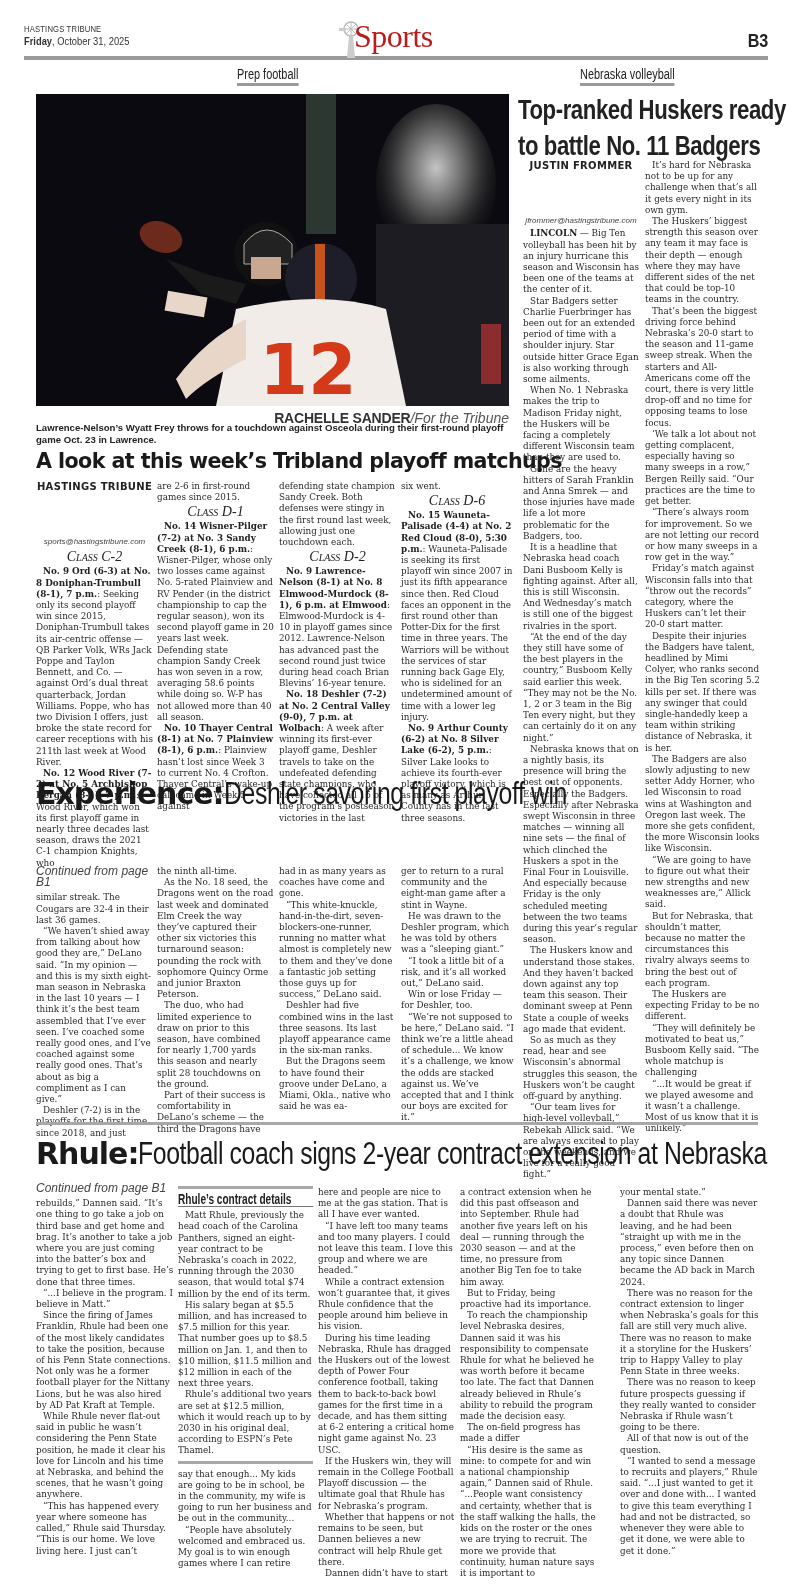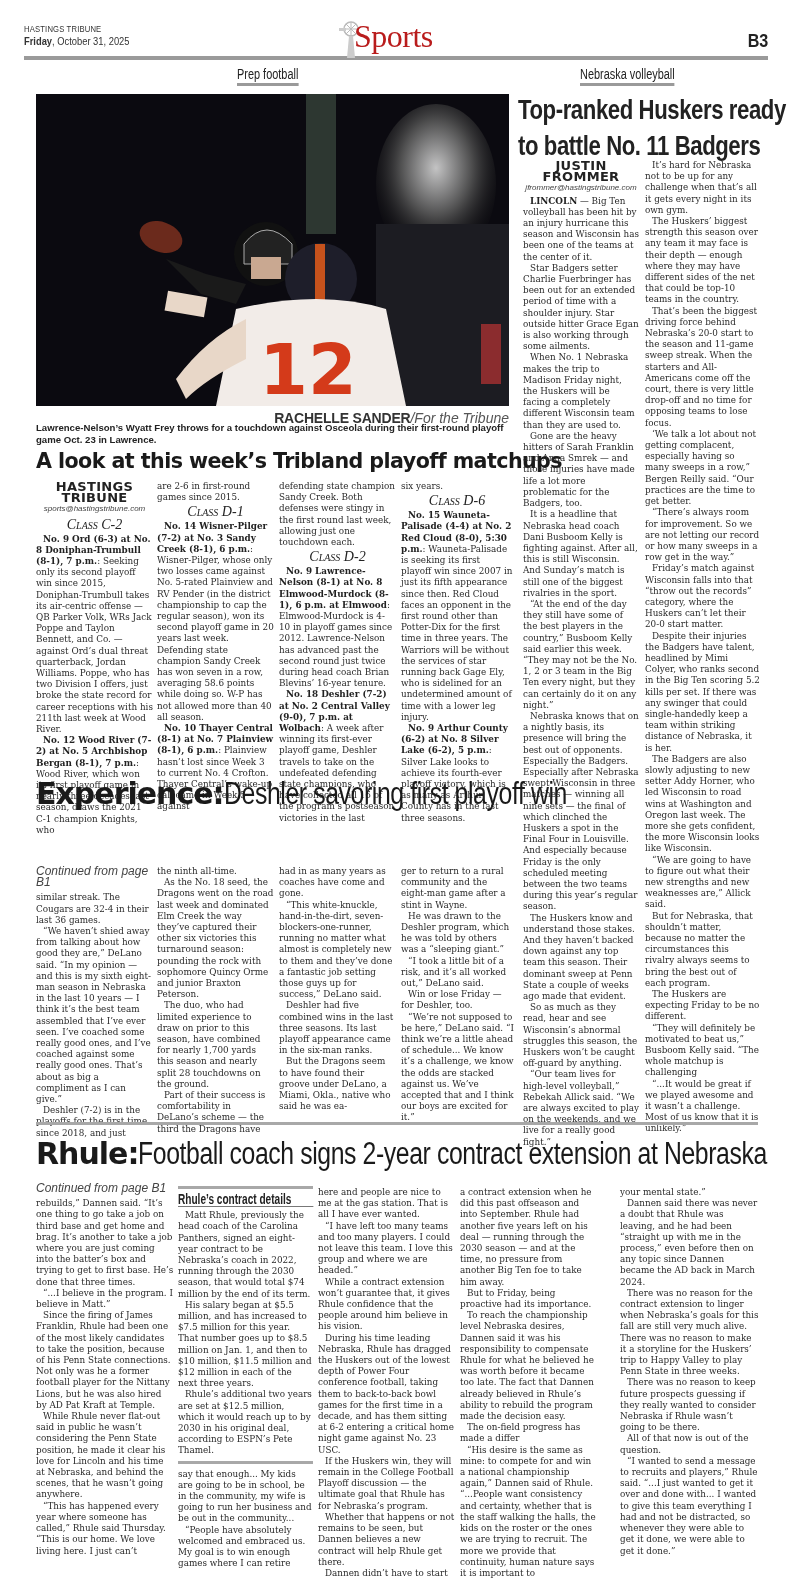--- a/index.html
+++ b/index.html
@@ -29,22 +29,22 @@
 
   .jump-head { position: absolute; left: 36px; font-family: "DejaVu Sans", sans-serif; font-size: 30px; color: #1a1a1a; white-space: nowrap; letter-spacing: -1px; }
   .jump-head .lead { font-weight: bold; }
   .jump-head .rest { font-family: "Liberation Sans", sans-serif; font-weight: normal; display: inline-block; transform: scaleX(0.8); transform-origin: left; font-size: 31px; letter-spacing: -0.5px; }
   .rule { position: absolute; left: 36px; width: 722px; height: 3px; background: #a8a8a8; }
 
   .col { position: absolute; font-size: 8.8px; line-height: 11.2px; color: #2a2a2a; text-align: left; }
   .col p { text-indent: 7px; }
   .col p.noindent { text-indent: 0; }
   .col b { font-weight: bold; color: #222; }
-  .byline { font-family: "DejaVu Sans", sans-serif; font-weight: bold; font-size: 13px; text-align: center; letter-spacing: 0.3px; color: #222; }
-  .email { font-family: "Liberation Sans", sans-serif; font-style: italic; font-size: 8px; text-align: center; color: #444; margin-bottom: 2px; }
+  .byline { font-family: "DejaVu Sans", sans-serif; font-weight: bold; font-size: 10px; text-align: center; letter-spacing: 0.3px; color: #222; }
+  .email { font-family: "Liberation Sans", sans-serif; font-style: italic; font-size: 8px; text-align: center; color: #444; margin-bottom: 2px; margin-top: 44px; }
   .class-head { font-family: "Liberation Serif", serif; font-style: italic; font-size: 14px; line-height: 16px; text-align: center; font-variant: small-caps; color: #222; margin: 1px 0; }
   .contd { font-family: "Liberation Sans", sans-serif; font-style: italic; font-size: 12px; color: #444; margin-bottom: 4px; }
 
   .sidebar-box { position: absolute; left: 178px; top: 1186px; width: 135px; }
   .sidebar-box .top-rule { height: 3px; background: #a8a8a8; margin-bottom: 5px; }
   .sidebar-title { font-family: "Liberation Sans", sans-serif; font-weight: bold; font-size: 14px; color: #222; transform: scaleX(0.72); transform-origin: left; white-space: nowrap; border-bottom: 1px solid #777; padding-bottom: 1px; width: 188px; }
   .sidebar-box .bottom-rule { height: 3px; background: #a8a8a8; margin: 4px 0 5px 0; }
 </style>
 </head>
 <body>
@@ -115,35 +115,35 @@
   <p><b>No. 14 Wisner-Pilger (7-2) at No. 3 Sandy Creek (8-1), 6 p.m.</b><span>: Wisner-Pilger, whose only two losses came against No. 5-rated Plainview and RV Pender (in the district championship to cap the regular season), won its second playoff game in 20 years last week. Defending state champion Sandy Creek has won seven in a row, averaging 58.6 points while doing so. W-P has not allowed more than 40 all season.</span></p>
   <p><b>No. 10 Thayer Central (8-1) at No. 7 Plainview (8-1), 6 p.m.</b><span>: Plainview hasn’t lost since Week 3 to current No. 4 Crofton. Thayer Central’s wake-up call came in Week 5 against</span></p>
 </div>
 <div class="col" style="left:279px; top:481px; width:117px;">
   <p class="noindent">defending state champion Sandy Creek. Both defenses were stingy in the first round last week, allowing just one touchdown each.</p>
   <div class="class-head">Class D-2</div>
   <p><b>No. 9 Lawrence-Nelson (8-1) at No. 8 Elmwood-Murdock (8-1), 6 p.m. at Elmwood</b><span>: Elmwood-Murdock is 4-10 in playoff games since 2012. Lawrence-Nelson has advanced past the second round just twice during head coach Brian Blevins’ 16-year tenure.</span></p>
   <p><b>No. 18 Deshler (7-2) at No. 2 Central Valley (9-0), 7 p.m. at Wolbach</b><span>: A week after winning its first-ever playoff game, Deshler travels to take on the undefeated defending state champions, who have collected all 16 of the program’s postseason victories in the last</span></p>
 </div>
 <div class="col" style="left:401px; top:481px; width:112px;">
-  <p class="noindent">six years.</p>
+  <p class="noindent">six went.</p>
   <div class="class-head">Class D-6</div>
   <p><b>No. 15 Wauneta-Palisade (4-4) at No. 2 Red Cloud (8-0), 5:30 p.m.</b><span>: Wauneta-Palisade is seeking its first playoff win since 2007 in just its fifth appearance since then. Red Cloud faces an opponent in the first round other than Potter-Dix for the first time in three years. The Warriors will be without the services of star running back Gage Ely, who is sidelined for an undetermined amount of time with a lower leg injury.</span></p>
   <p><b>No. 9 Arthur County (6-2) at No. 8 Silver Lake (6-2), 5 p.m.</b><span>: Silver Lake looks to achieve its fourth-ever playoff victory, which is as many as Arthur County has in the last three seasons.</span></p>
 </div>
 
 <h2 class="big-head volley-head">Top-ranked Huskers ready to battle No. 11 Badgers</h2>
 <div class="col" style="left:523px; top:160px; width:116px;">
   <div class="byline">JUSTIN FROMMER</div>
   <div class="email">jfrommer@hastingstribune.com</div>
   <p><b>LINCOLN</b><span> — Big Ten volleyball has been hit by an injury hurricane this season and Wisconsin has been one of the teams at the center of it.</span></p>
   <p>Star Badgers setter Charlie Fuerbringer has been out for an extended period of time with a shoulder injury. Star outside hitter Grace Egan is also working through some ailments.</p>
   <p>When No. 1 Nebraska makes the trip to Madison Friday night, the Huskers will be facing a completely different Wisconsin team than they are used to.</p>
   <p>Gone are the heavy hitters of Sarah Franklin and Anna Smrek — and those injuries have made life a lot more problematic for the Badgers, too.</p>
-  <p>It is a headline that Nebraska head coach Dani Busboom Kelly is fighting against. After all, this is still Wisconsin. And Sunday’s match is still one of the biggest rivalries in the sport.</p>
+  <p>It is a headline that Nebraska head coach Dani Busboom Kelly is fighting against. After all, this is still Wisconsin. And Wednesday’s match is still one of the biggest rivalries in the sport.</p>
   <p>“At the end of the day they still have some of the best players in the country,” Busboom Kelly said earlier this week. “They may not be the No. 1, 2 or 3 team in the Big Ten every night, but they can certainly do it on any night.”</p>
   <p>Nebraska knows that on a nightly basis, its presence will bring the best out of opponents. Especially the Badgers. Especially after Nebraska swept Wisconsin in three matches — winning all nine sets — the final of which clinched the Huskers a spot in the Final Four in Louisville. And especially because Friday is the only scheduled meeting between the two teams during this year’s regular season.</p>
   <p>The Huskers know and understand those stakes. And they haven’t backed down against any top team this season. Their dominant sweep at Penn State a couple of weeks ago made that evident.</p>
   <p>So as much as they read, hear and see Wisconsin’s abnormal struggles this season, the Huskers won’t be caught off-guard by anything.</p>
   <p>“Our team lives for high-level volleyball,” Rebekah Allick said. “We are always excited to play on the weekends, and we live for a really good fight.”</p>
 </div>
 <div class="col" style="left:645px; top:160px; width:115px;">
   <p>It’s hard for Nebraska not to be up for any challenge when that’s all it gets every night in its own gym.</p>
   <p>The Huskers’ biggest strength this season over any team it may face is their depth — enough where they may have different sides of the net that could be top-10 teams in the country.</p>
   <p>That’s been the biggest driving force behind Nebraska’s 20-0 start to the season and 11-game sweep streak. When the starters and All-Americans come off the court, there is very little drop-off and no time for opposing teams to lose focus.</p>

